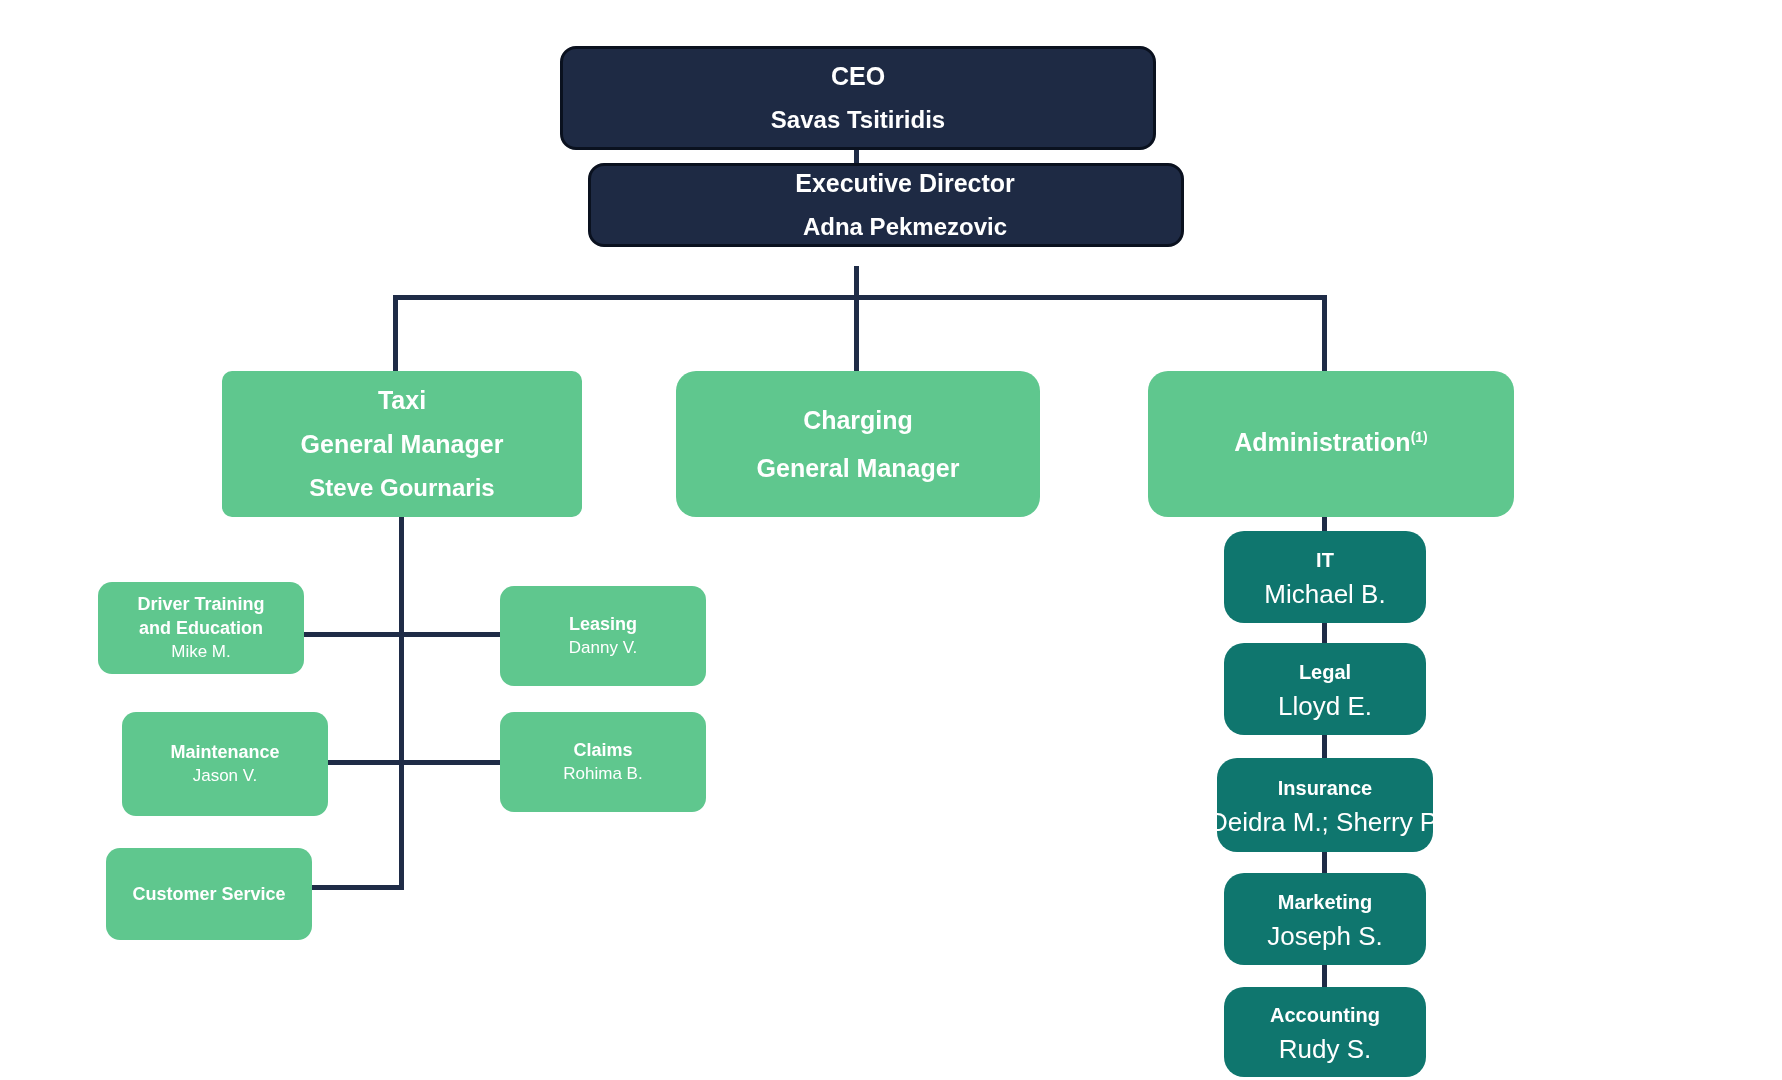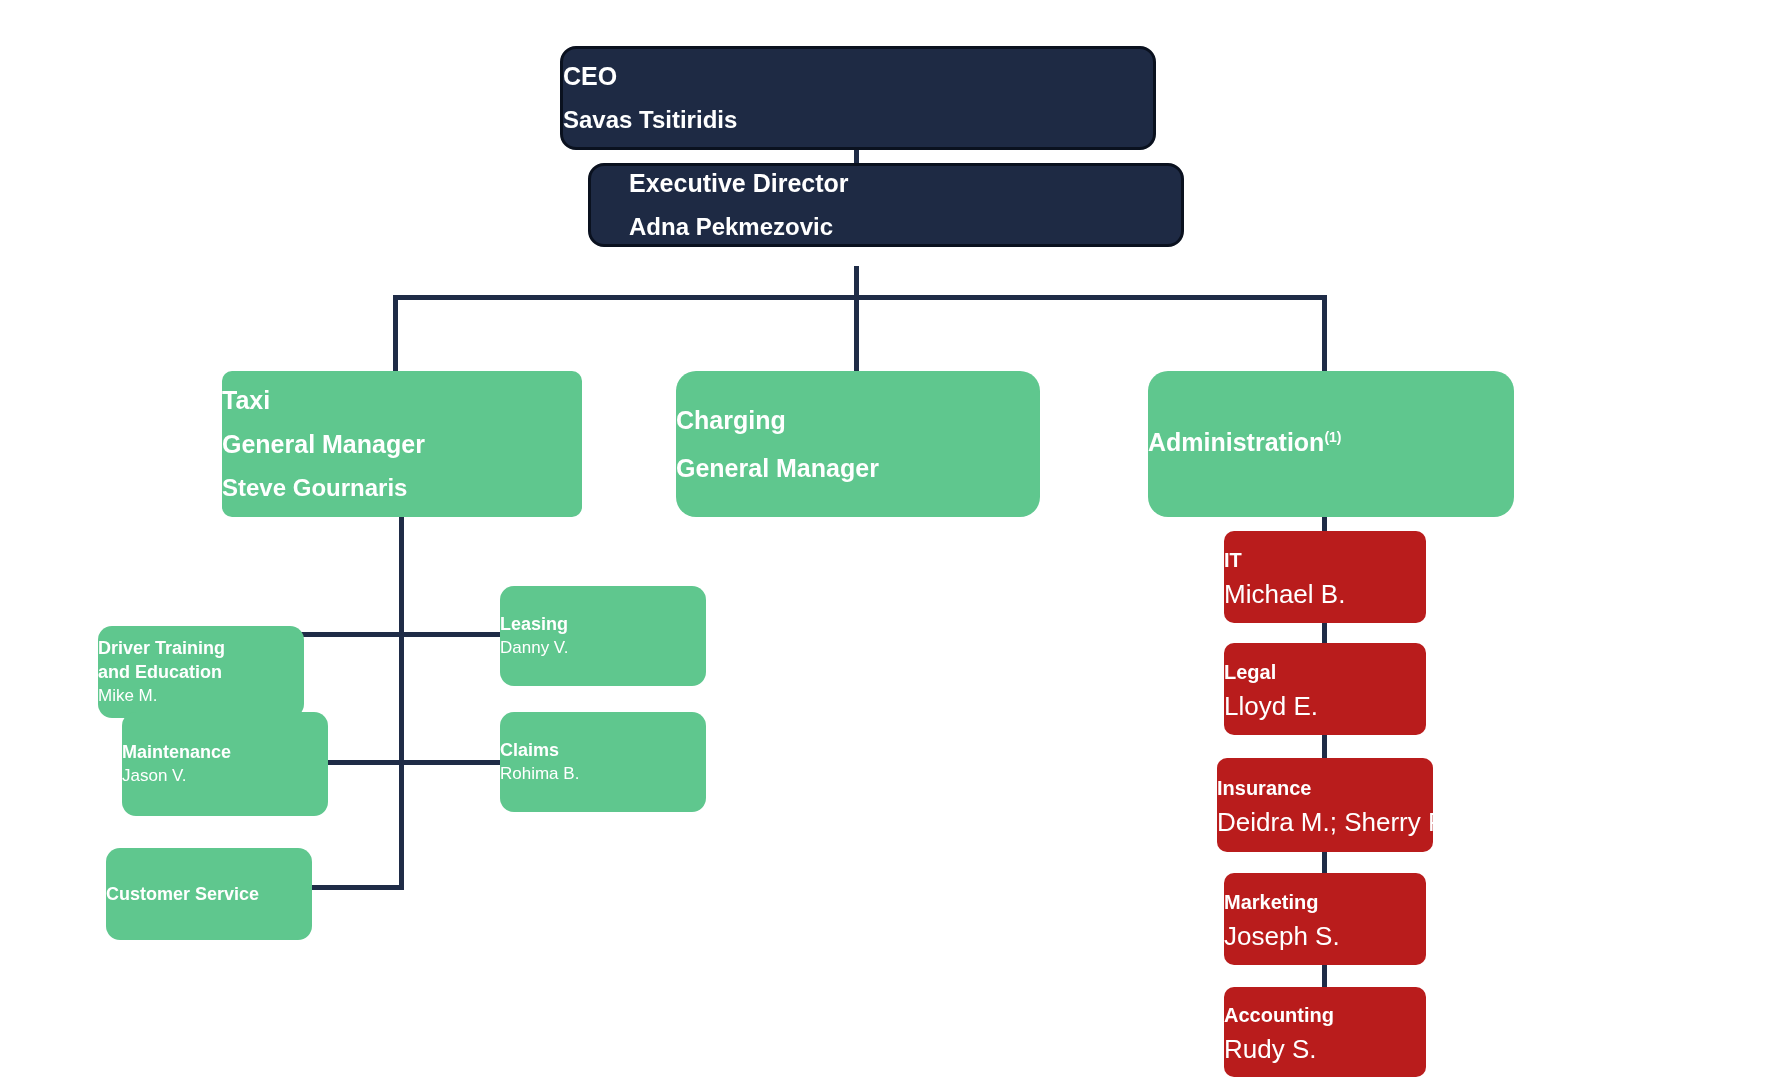--- a/index.html
+++ b/index.html
@@ -7,25 +7,25 @@
     position:relative;
     width:1782px; height:1080px;
     background:#ffffff;
     font-family:"Liberation Sans","DejaVu Sans",sans-serif;
     overflow:hidden;
   }
   .line { position:absolute; background:#1F2C47; }
   .box {
     position:absolute; box-sizing:border-box;
     display:flex; flex-direction:column;
-    align-items:flex-start; justify-content:center;
+    align-items:center; justify-content:center;
     text-align:center; color:#ffffff;
   }
   .navy-lg { background:#1E2A44; border:3px solid #0A111F; border-radius:16px; }
-  .navy-sm { background:#b91c1c; border-radius:10px; }
+  .navy-sm { background:#0f766e; border-radius:20px; }
   .green-lg { background:#5FC78E; border-radius:20px; }
   .green-sm { background:#5FC78E; border-radius:14px; }
   .t-lg { font-size:25px; font-weight:700; line-height:44px; white-space:nowrap; }
   .n-lg { font-size:24px; font-weight:700; line-height:44px; white-space:nowrap; }
   .gap-wide .t-lg { line-height:48px; }
   .t-md { font-size:20px; font-weight:700; line-height:34px; white-space:nowrap; }
   .n-md { font-size:26px; font-weight:400; line-height:34px; white-space:nowrap; }
   .t-sm { font-size:18px; font-weight:700; line-height:24px; white-space:nowrap; }
   .n-sm { font-size:17px; font-weight:400; line-height:24px; white-space:nowrap; }
   .sup { font-size:14px; font-weight:700; position:relative; top:-9px; }
@@ -69,21 +69,21 @@
 
   <div class="box green-lg gap-wide" style="left:676px; top:371px; width:364px; height:146px;">
     <div class="t-lg">Charging</div>
     <div class="t-lg">General Manager</div>
   </div>
 
   <div class="box green-lg" style="left:1148px; top:371px; width:366px; height:146px;">
     <div class="t-lg"><span>Administration</span><span class="sup">(1)</span></div>
   </div>
 
-  <div class="box green-sm" style="left:98px; top:582px; width:206px; height:92px;margin-top:44px;">
+  <div class="box green-sm" style="left:98px; top:582px; width:206px; height:92px;">
     <div class="t-sm">Driver Training</div>
     <div class="t-sm">and Education</div>
     <div class="n-sm">Mike M.</div>
   </div>
 
   <div class="box green-sm" style="left:98px; top:712px; width:206px; height:104px;margin-left:24px;">
     <div class="t-sm">Maintenance</div>
     <div class="n-sm">Jason V.</div>
   </div>
 

